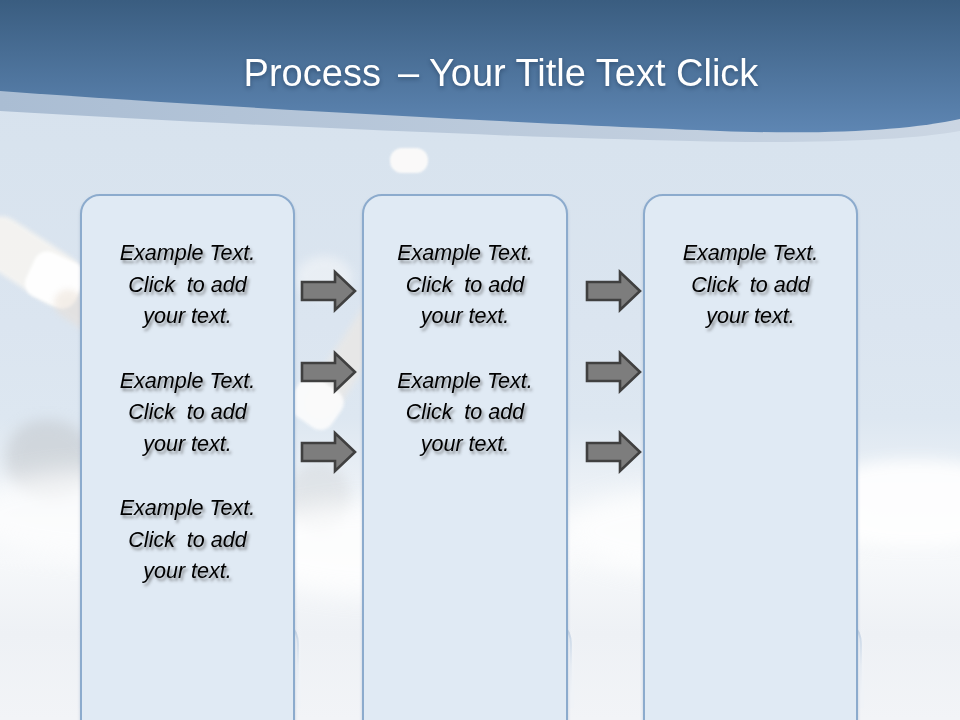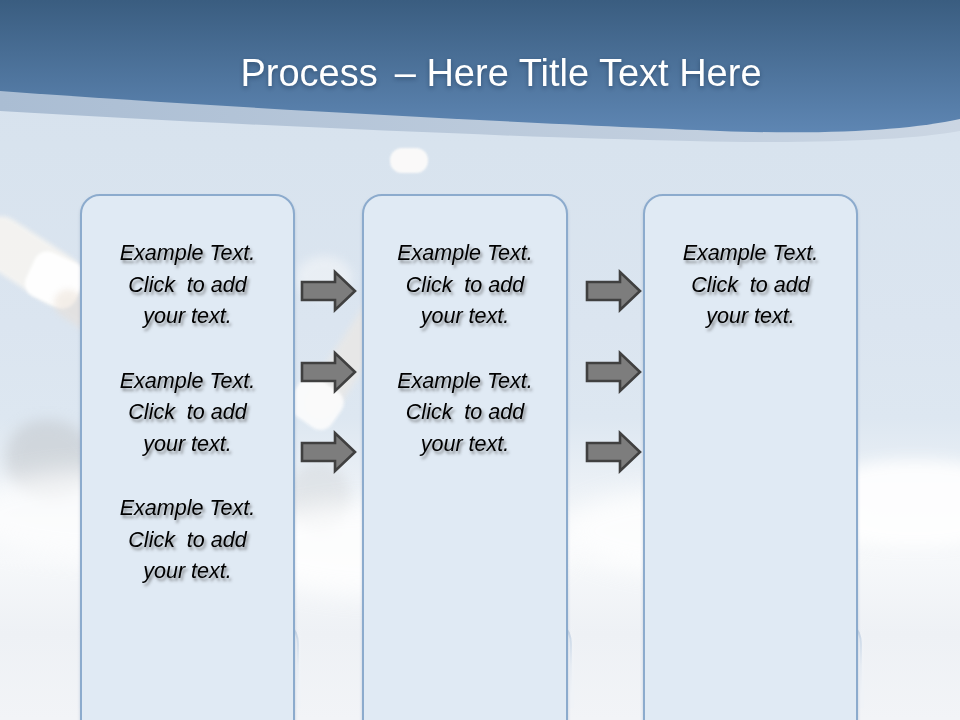--- a/index.html
+++ b/index.html
@@ -166,16 +166,16 @@
       <linearGradient id="stripeGrad" x1="0" y1="0" x2="1" y2="0">
         <stop class="stripe-l" offset="0"></stop>
         <stop class="stripe-r" offset="1"></stop>
       </linearGradient>
     </defs>
     <path d="M0,0 H960 V131 C910,140 820,144 690,141 C500,137 220,124 0,111 Z" fill="url(#stripeGrad)"></path>
     <path d="M0,0 H960 V119 C910,130 830,135 720,131 C540,124 230,108 0,91 Z" fill="url(#hdrGrad)"></path>
   </svg>
 
   <div class="title">
-    <span class="kw">Process</span><span class="rest">– Here Title Text Here</span>
+    <span class="kw">Process</span><span class="rest">– Your Title Text Click</span>
   </div>
 
 </div>
 
 </body></html>

